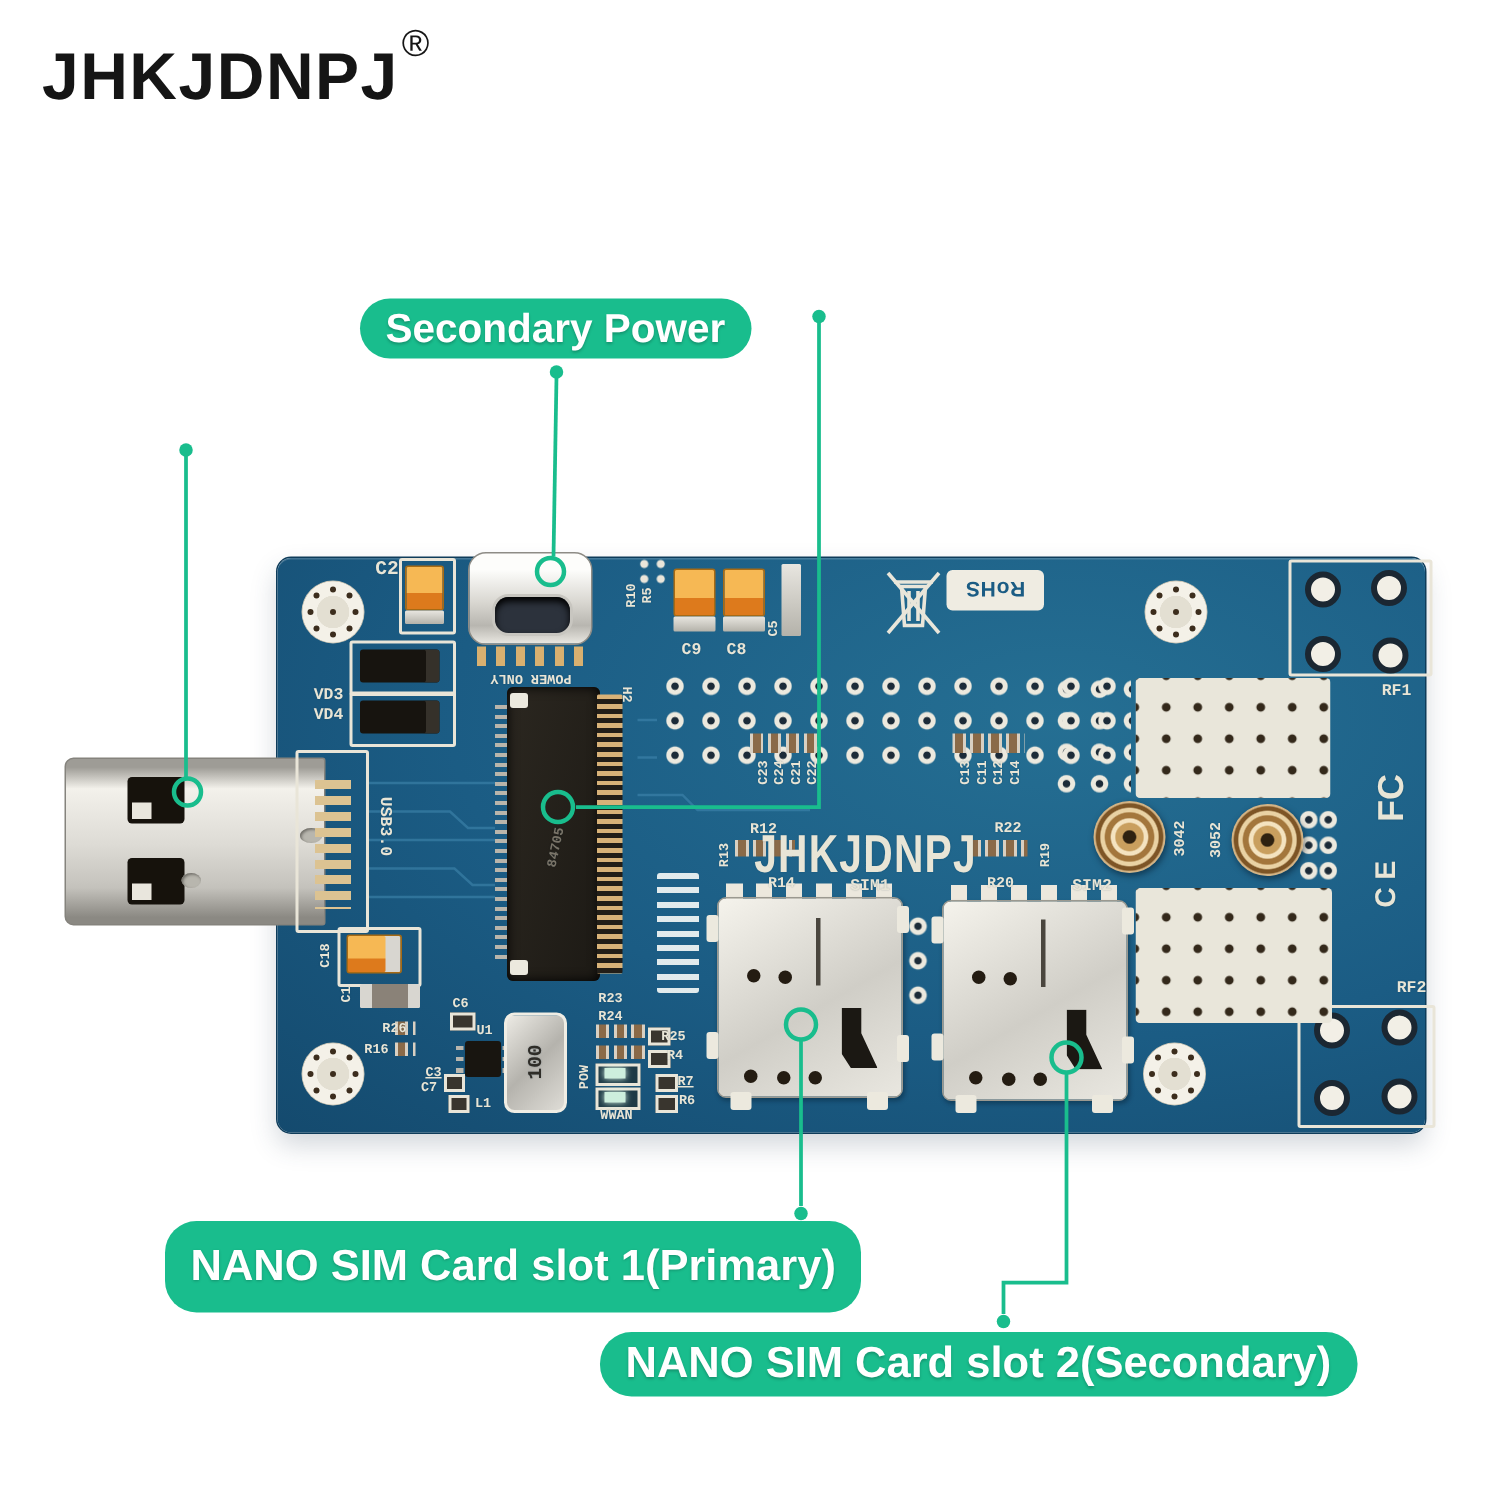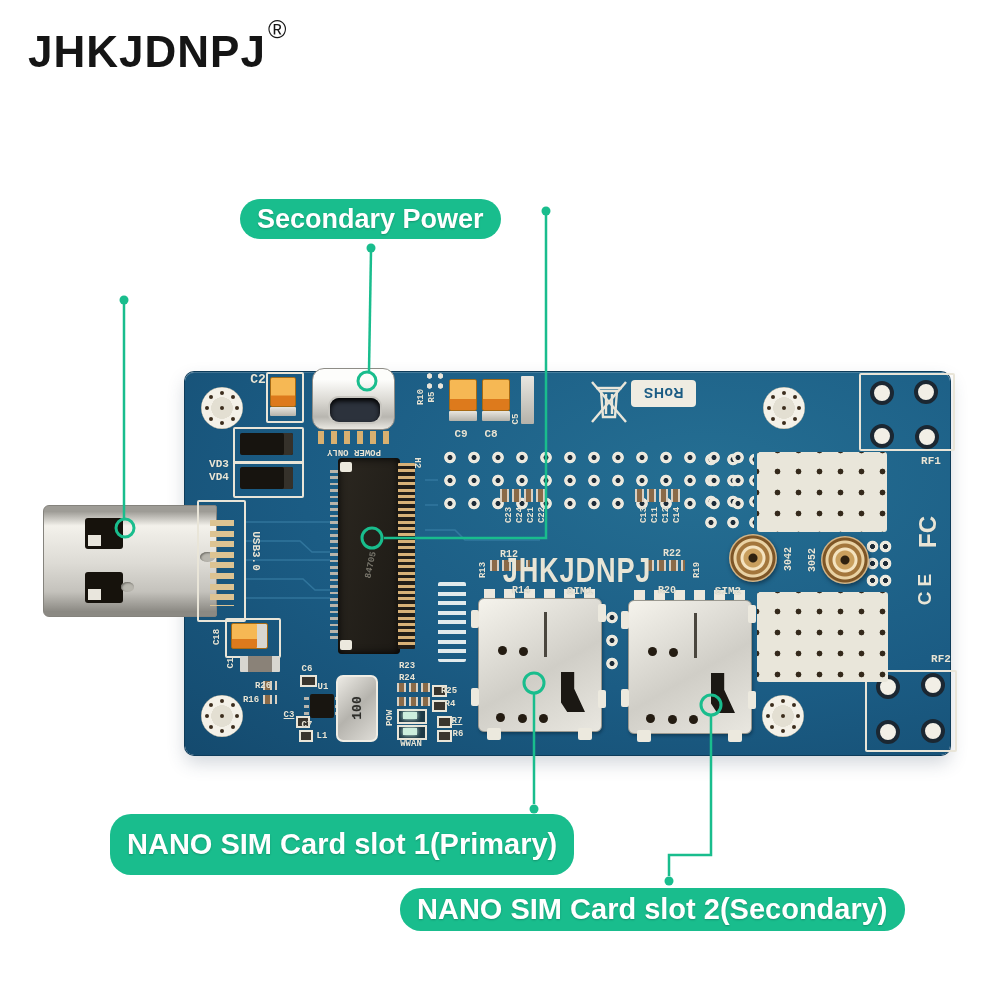--- a/index.html
+++ b/index.html
@@ -312,21 +312,21 @@
       <span class="silk" style="left: 941px; top: 659px; font-size: 11px; transform: translate(-50%, -50%) rotate(0deg) scale(1, 1);">RF2</span>
       <span class="silk" style="left: 788px; top: 559px; font-size: 10px; transform: translate(-50%, -50%) rotate(-90deg) scale(1, 1);">3042</span>
       <span class="silk" style="left: 812px; top: 560px; font-size: 10px; transform: translate(-50%, -50%) rotate(-90deg) scale(1, 1);">3052</span>
       <span class="silk" style="left: 256px; top: 551px; font-size: 11px; transform: translate(-50%, -50%) rotate(90deg) scale(1, 1);">USB3.0</span>
       <span class="silk" style="left: 217px; top: 637px; font-size: 9px; transform: translate(-50%, -50%) rotate(-90deg) scale(1, 1);">C18</span>
       <span class="silk" style="left: 231px; top: 663px; font-size: 9px; transform: translate(-50%, -50%) rotate(-90deg) scale(1, 1);">C1</span>
       <span class="silk" style="left: 251px; top: 686px; font-size: 9px; transform: translate(-50%, -50%) rotate(0deg) scale(1, 1); margin-left: 12px;">R26</span>
       <span class="silk" style="left: 251px; top: 700px; font-size: 9px; transform: translate(-50%, -50%) rotate(0deg) scale(1, 1);">R16</span>
       <span class="silk" style="left: 307px; top: 669px; font-size: 9px; transform: translate(-50%, -50%) rotate(0deg) scale(1, 1);">C6</span>
       <span class="silk" style="left: 323px; top: 687px; font-size: 9px; transform: translate(-50%, -50%) rotate(0deg) scale(1, 1);">U1</span>
-      <span class="silk" style="left: 286px; top: 725px; font-size: 9px; transform: translate(-50%, -50%) rotate(0deg) scale(1, 1); margin-left: 21px;">C7</span>
+      <span class="silk" style="left: 286px; top: 725px; font-size: 9px; transform: translate(-50%, -50%) rotate(0deg) scale(1, 1);">C7</span>
       <span class="silk" style="left: 289px; top: 715px; font-size: 9px; transform: translate(-50%, -50%) rotate(0deg) scale(1, 1); text-decoration: underline;">C3</span>
       <span class="silk" style="left: 322px; top: 736px; font-size: 9px; transform: translate(-50%, -50%) rotate(0deg) scale(1, 1);">L1</span>
       <span class="silk" style="left: 357px; top: 708px; font-size: 13px; color: rgb(47, 45, 40); transform: translate(-50%, -50%) rotate(-90deg) scale(1, 1);">100</span>
       <span class="silk" style="left: 407px; top: 666px; font-size: 9px; transform: translate(-50%, -50%) rotate(0deg) scale(1, 1);">R23</span>
       <span class="silk" style="left: 407px; top: 678px; font-size: 9px; transform: translate(-50%, -50%) rotate(0deg) scale(1, 1);">R24</span>
       <span class="silk" style="left: 449px; top: 691px; font-size: 9px; transform: translate(-50%, -50%) rotate(0deg) scale(1, 1);">R25</span>
       <span class="silk" style="left: 450px; top: 704px; font-size: 9px; transform: translate(-50%, -50%) rotate(0deg) scale(1, 1);">R4</span>
       <span class="silk" style="left: 390px; top: 718px; font-size: 9px; transform: translate(-50%, -50%) rotate(-90deg) scale(1, 1);">POW</span>
       <span class="silk" style="left: 411px; top: 744px; font-size: 9px; transform: translate(-50%, -50%) rotate(0deg) scale(1, 1);">WWAN</span>
       <span class="silk" style="left: 457px; top: 721px; font-size: 9px; transform: translate(-50%, -50%) rotate(0deg) scale(1, 1); text-decoration: underline;">R7</span>

